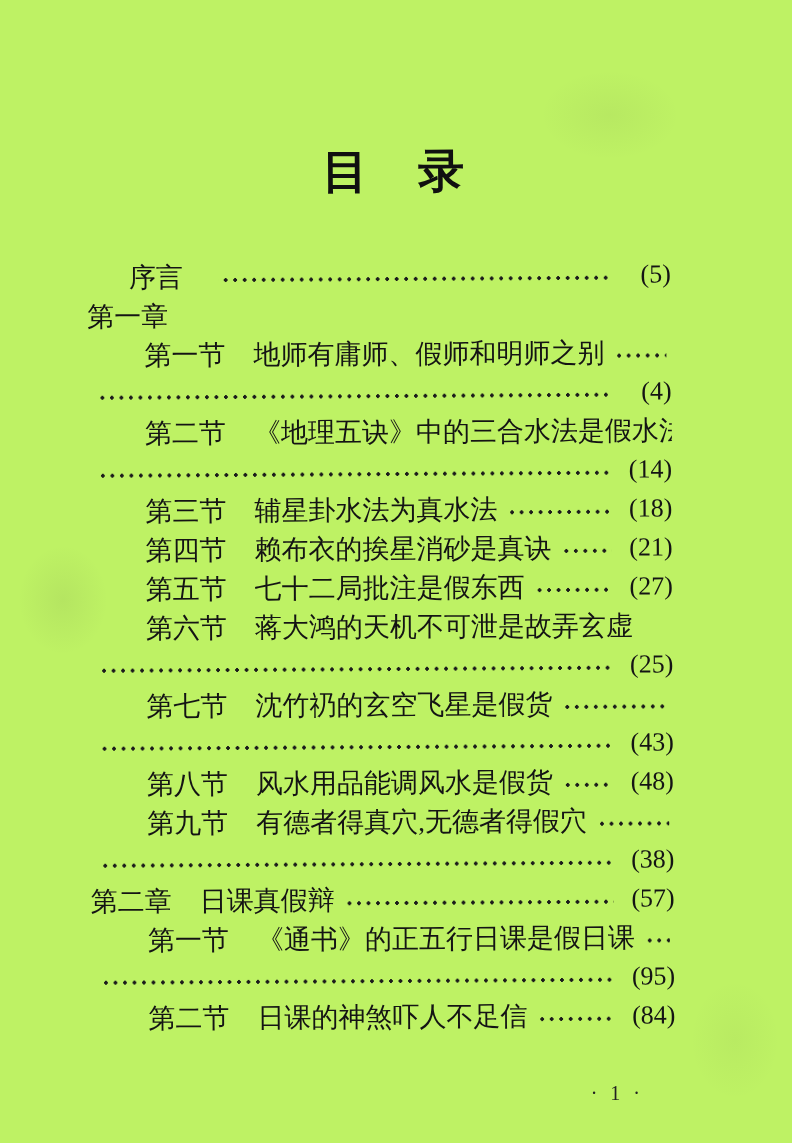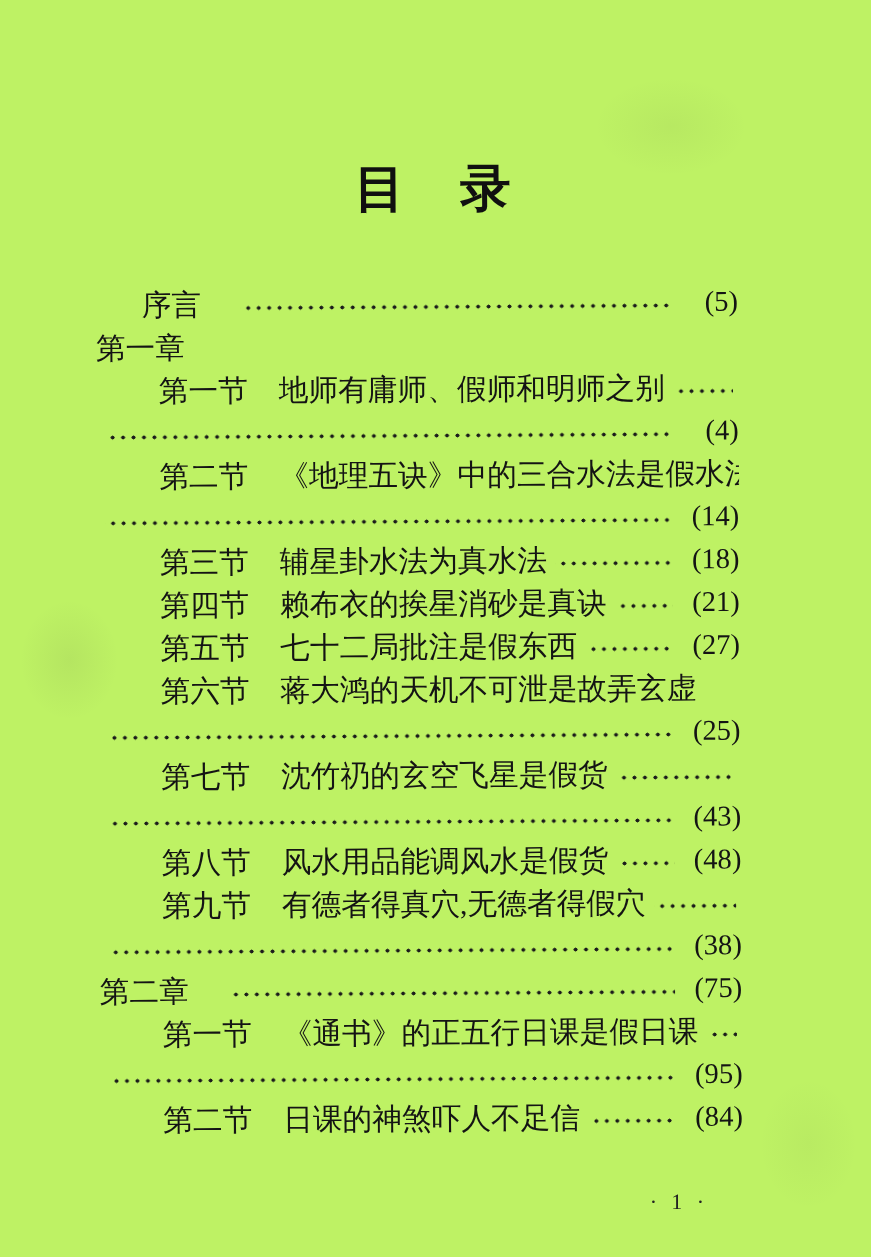--- a/index.html
+++ b/index.html
@@ -165,22 +165,23 @@
           <span class="lbl">第九节</span>
           <span class="ttl">有德者得真穴,无德者得假穴</span>
           <span class="leader"></span>
         </div>
         <div class="row dots">
           <span class="leader"></span>
           <span class="pg">(38)</span>
         </div>
         <div class="row chapter">
           <span class="lbl">第二章</span>
-          <span class="leader"></span>
-          <span class="pg">(75)</span>
+          <span class="ttl">日课真假辩</span>
+          <span class="leader"></span>
+          <span class="pg">(57)</span>
         </div>
         <div class="row section">
           <span class="lbl">第一节</span>
           <span class="ttl">《通书》的正五行日课是假日课</span>
           <span class="leader"></span>
         </div>
         <div class="row dots">
           <span class="leader"></span>
           <span class="pg">(95)</span>
         </div>

